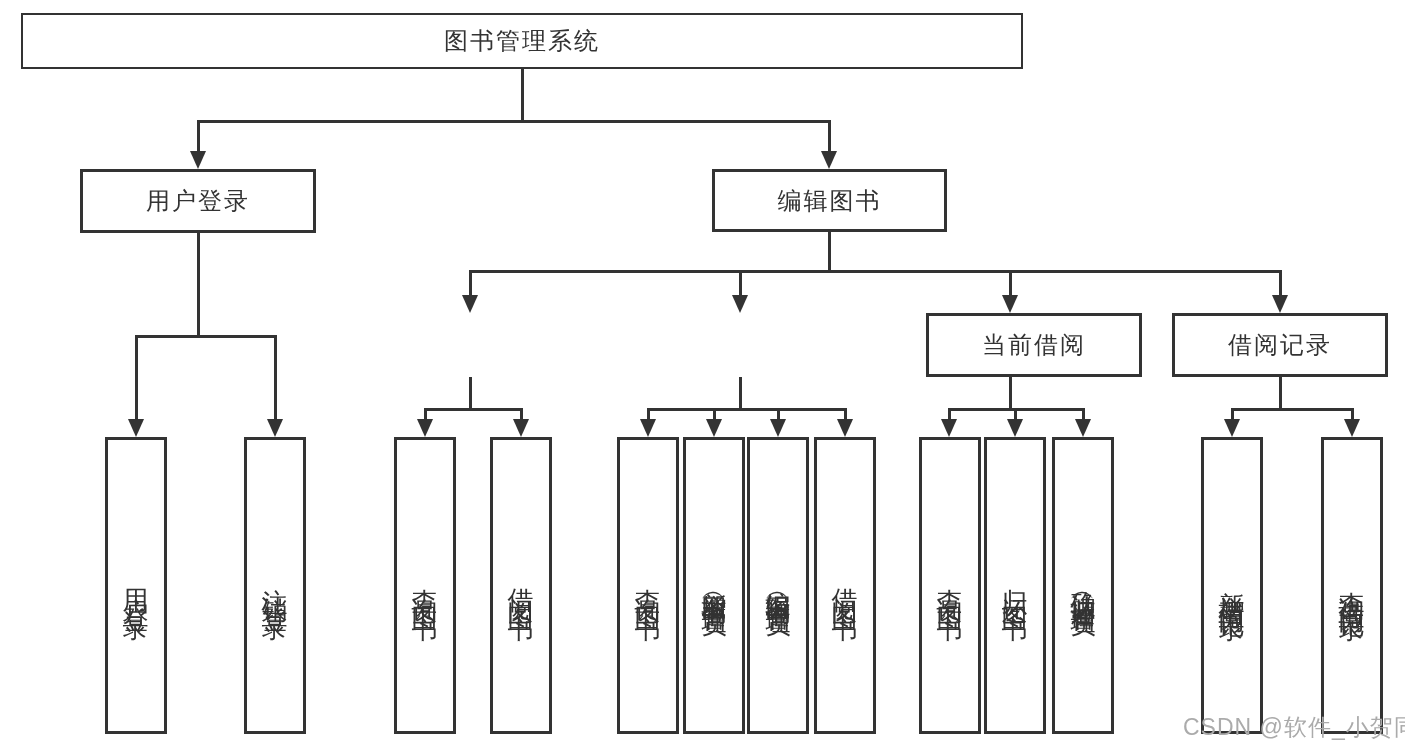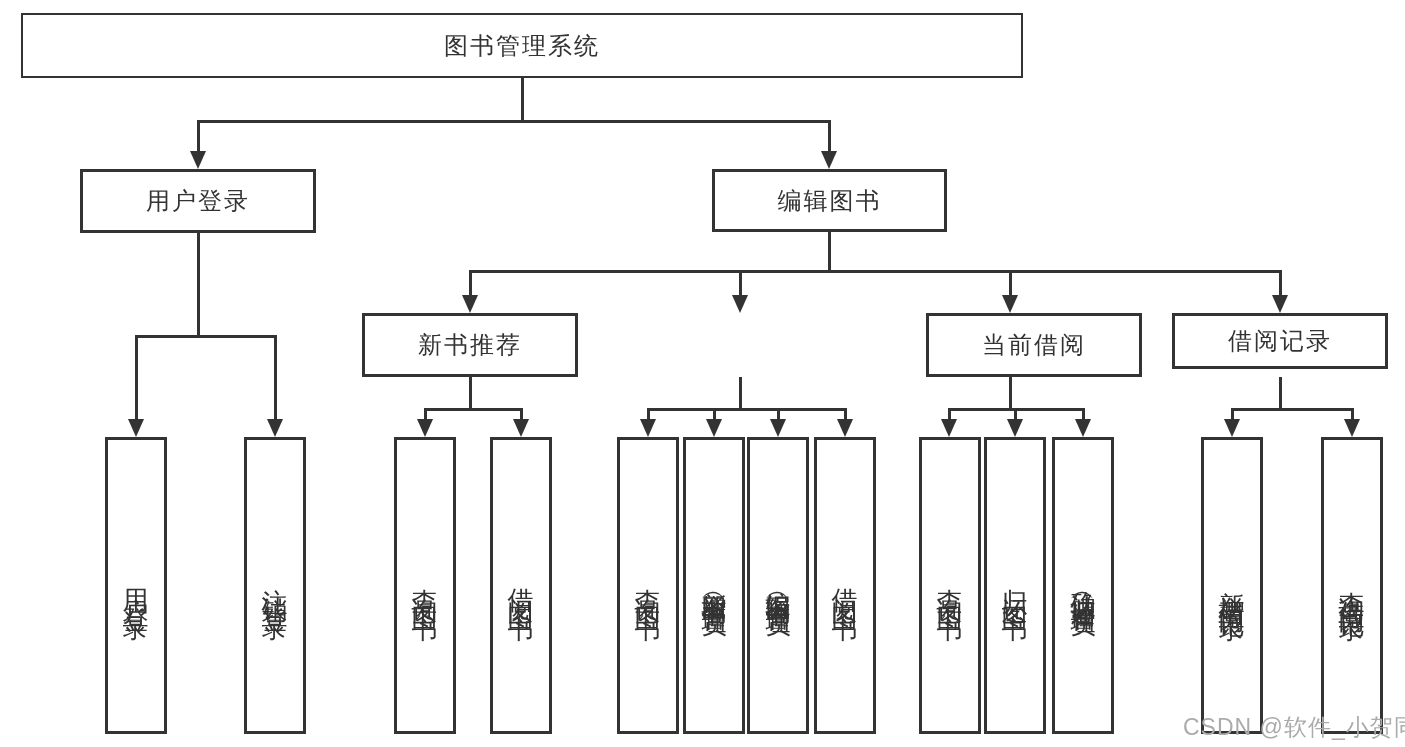--- a/index.html
+++ b/index.html
@@ -64,38 +64,35 @@
     color:#ababab;
     z-index:3;
     white-space:nowrap;
   }
 </style>
 </head>
 <body>
 
 <div class="canvas">
 
-  <div class="hbox thin" style="left:21px;top:13px;width:1002px;height:65px;justify-content:center;">
+  <div class="hbox thin" style="left:21px;top:13px;width:1002px;height:56px;justify-content:center;">
     <span>图书管理系统</span>
   </div>
 
   <div class="hbox" style="left:80px;top:169px;width:236px;height:64px;">
     <span>用户登录</span>
   </div>
   <div class="hbox" style="left:712px;top:169px;width:235px;height:63px;">
     <span>编辑图书</span>
   </div>
 
-  <div class="hbox" style="left:362px;top:313px;width:216px;height:64px;">
-    <span>新书推荐</span>
-  </div>
   <div class="hbox" style="left:902px;top:313px;width:216px;height:64px;margin-left:24px;">
     <span>当前借阅</span>
   </div>
-  <div class="hbox" style="left:1172px;top:313px;width:216px;height:56px;">
+  <div class="hbox" style="left:1172px;top:313px;width:216px;height:64px;">
     <span>借阅记录</span>
   </div>
 
   <div class="vbox" style="left:105px;">
     <span class="vtext">用户登录</span>
   </div>
   <div class="vbox" style="left:244px;">
     <span class="vtext">注销登录</span>
   </div>
 

